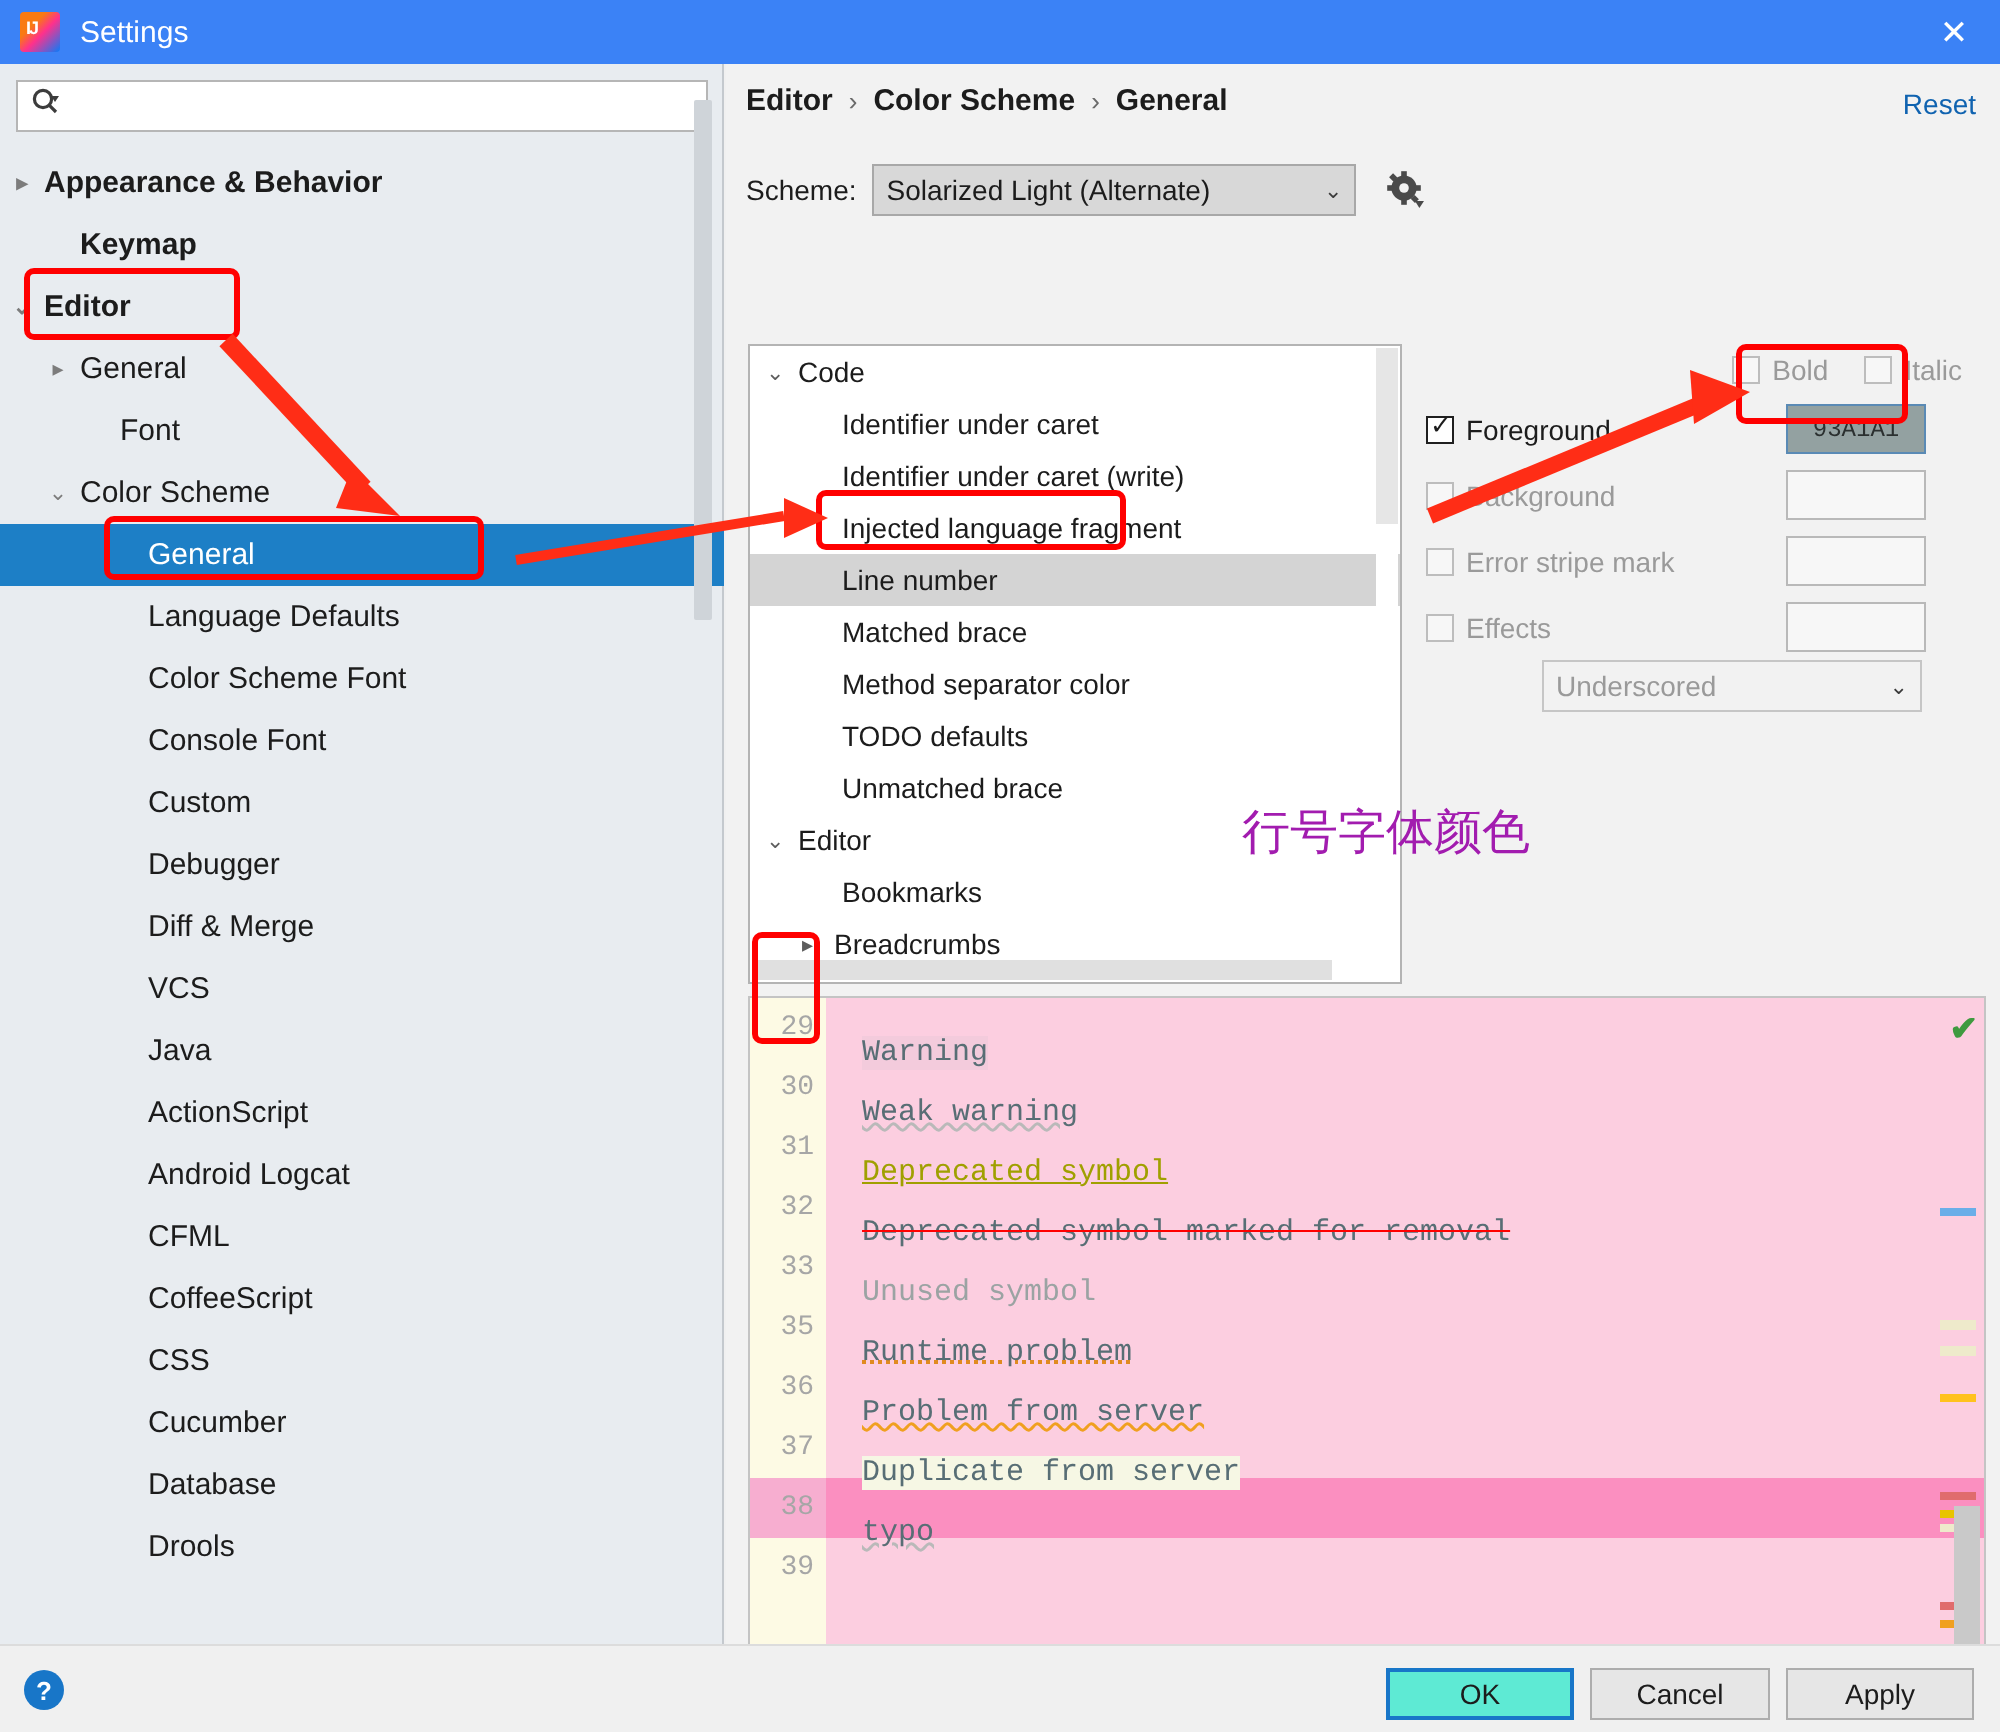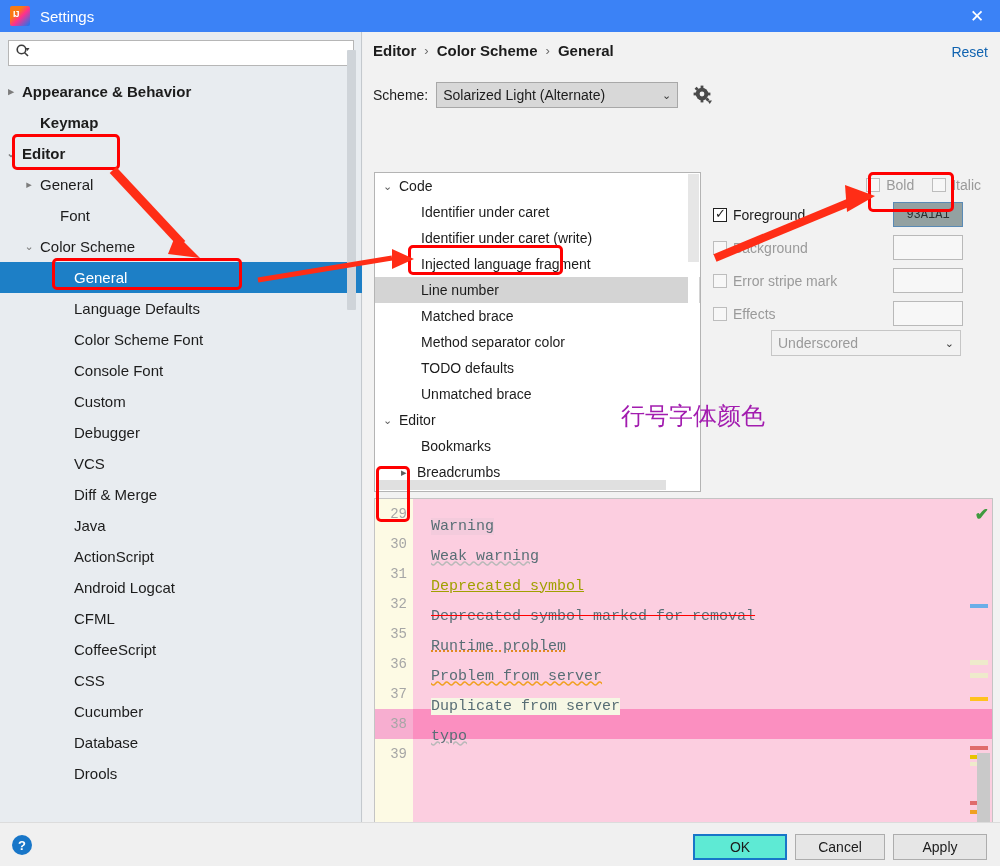--- a/index.html
+++ b/index.html
@@ -235,25 +235,25 @@
         <div class="tree-row">
           <span class="arrow" style="margin-left: 56px;"></span>
           <span style="margin-left: 4px;">Custom</span>
         </div>
         <div class="tree-row">
           <span class="arrow" style="margin-left: 56px;"></span>
           <span style="margin-left: 4px;">Debugger</span>
         </div>
         <div class="tree-row">
           <span class="arrow" style="margin-left: 56px;"></span>
+          <span style="margin-left: 4px;">Diff &amp; Merge</span>
+        </div>
+        <div class="tree-row">
+          <span class="arrow" style="margin-left: 56px;"></span>
           <span style="margin-left: 4px;">VCS</span>
-        </div>
-        <div class="tree-row">
-          <span class="arrow" style="margin-left: 56px;"></span>
-          <span style="margin-left: 4px;">Diff &amp; Merge</span>
         </div>
         <div class="tree-row">
           <span class="arrow" style="margin-left: 56px;"></span>
           <span style="margin-left: 4px;">Java</span>
         </div>
         <div class="tree-row">
           <span class="arrow" style="margin-left: 56px;"></span>
           <span style="margin-left: 4px;">ActionScript</span>
         </div>
         <div class="tree-row">
@@ -434,20 +434,24 @@
           </div>
           <div class="cline">
             <span class="lnum">31</span>
             <span class="ctext" style="color: rgb(160, 160, 0); text-decoration: underline rgb(160, 160, 0);">Deprecated symbol</span>
           </div>
           <div class="cline">
             <span class="lnum">32</span>
             <span class="ctext" style="color: rgb(88, 110, 117); text-decoration: line-through rgb(255, 0, 0);">Deprecated symbol marked for removal</span>
           </div>
           <div class="cline">
+            <span class="lnum">33</span>
+            <span class="ctext" style="color: rgb(155, 163, 163);">Unused symbol</span>
+          </div>
+          <div class="cline">
             <span class="lnum">35</span>
             <span class="ctext" style="color: rgb(88, 110, 117); text-decoration: underline 2px dotted rgb(224, 139, 32);">Runtime problem</span>
           </div>
           <div class="cline">
             <span class="lnum">36</span>
             <span class="ctext" style="color: rgb(88, 110, 117); text-decoration: underline wavy rgb(240, 160, 32);">Problem from server</span>
           </div>
           <div class="cline">
             <span class="lnum">37</span>
             <span class="ctext" style="color: rgb(88, 110, 117); background: rgb(246, 247, 228);">Duplicate from server</span>

